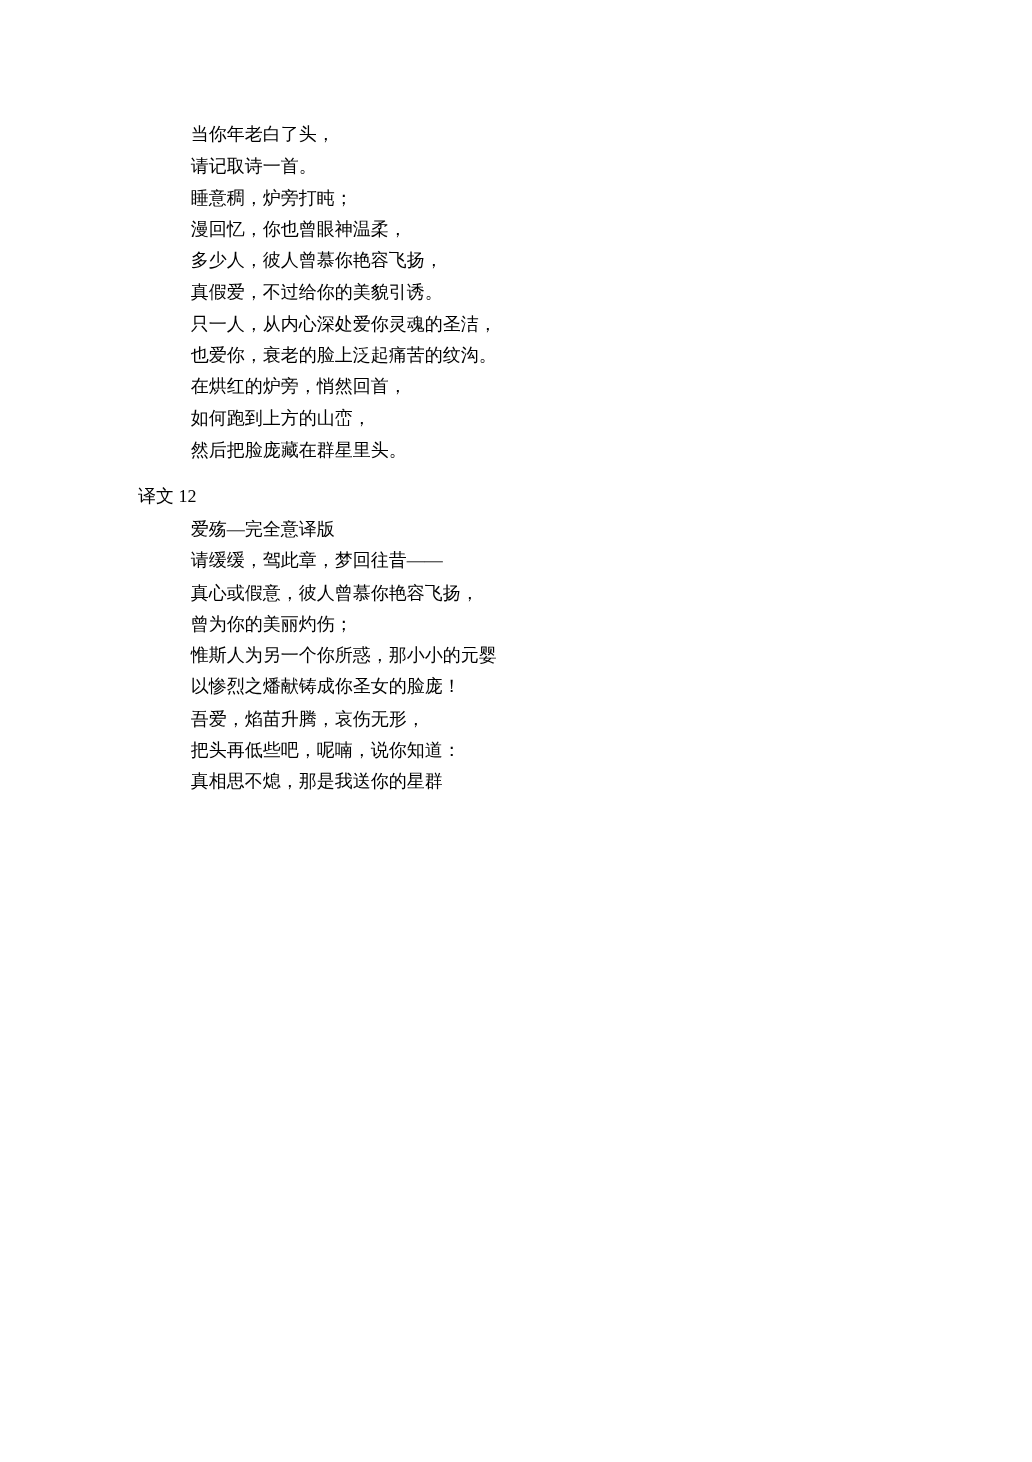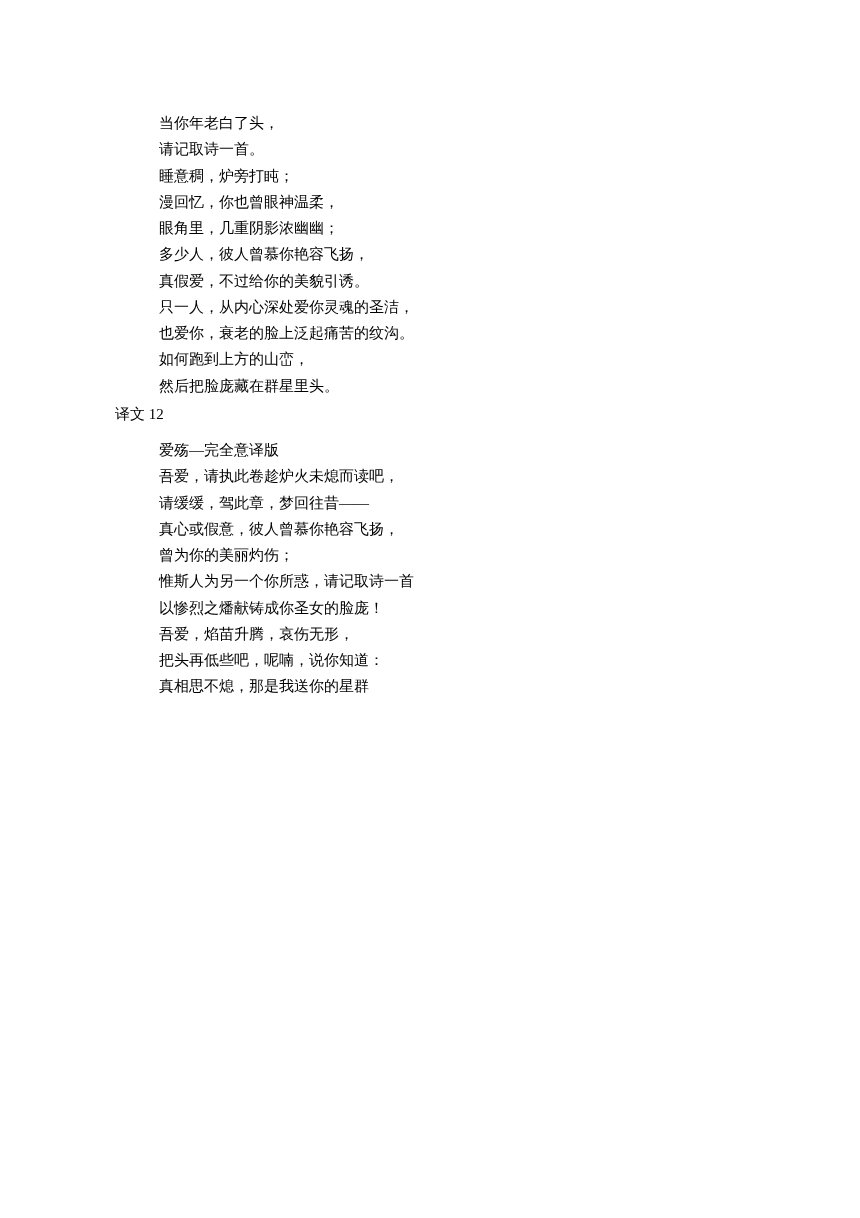--- a/index.html
+++ b/index.html
@@ -13,54 +13,52 @@
       background: #ffffff;
       font-family: "SimSun", "宋体", serif;
       font-size: 15px;
       color: #000000;
       line-height: 1.75;
       padding-top: 100px;
       padding-left: 115px;
     }
     .poem-block {
       margin-left: 44px;
-      margin-top: 10px;
     }
     .line {
       white-space: nowrap;
     }
     .section-label {
       margin-left: 0;
-      margin-top: 2px;
+      margin-top: 12px;
       margin-bottom: 2px;
     }
   </style>
 </head>
 <body>
 
 <div class="poem-block">
   <div class="line">当你年老白了头，</div>
   <div class="line">请记取诗一首。</div>
   <div class="line">睡意稠，炉旁打盹；</div>
   <div class="line">漫回忆，你也曾眼神温柔，</div>
-  <div class="line">眼角里，几重阴影浓幽幽；</div>
   <div class="line">多少人，彼人曾慕你艳容飞扬，</div>
   <div class="line">真假爱，不过给你的美貌引诱。</div>
   <div class="line">只一人，从内心深处爱你灵魂的圣洁，</div>
   <div class="line">也爱你，衰老的脸上泛起痛苦的纹沟。</div>
+  <div class="line">在烘红的炉旁，悄然回首，</div>
   <div class="line">如何跑到上方的山峦，</div>
   <div class="line">然后把脸庞藏在群星里头。</div>
 </div>
 
 <div class="section-label">译文 12</div>
 
 <div class="poem-block">
   <div class="line">爱殇—完全意译版</div>
-  <div class="line">吾爱，请执此卷趁炉火未熄而读吧，</div>
   <div class="line">请缓缓，驾此章，梦回往昔——</div>
   <div class="line">真心或假意，彼人曾慕你艳容飞扬，</div>
   <div class="line">曾为你的美丽灼伤；</div>
-  <div class="line">惟斯人为另一个你所惑，请记取诗一首</div>
+  <div class="line">惟斯人为另一个你所惑，那小小的元婴</div>
   <div class="line">以惨烈之燔献铸成你圣女的脸庞！</div>
   <div class="line">吾爱，焰苗升腾，哀伤无形，</div>
   <div class="line">把头再低些吧，呢喃，说你知道：</div>
   <div class="line">真相思不熄，那是我送你的星群</div>
 </div>
 
 </body></html>

